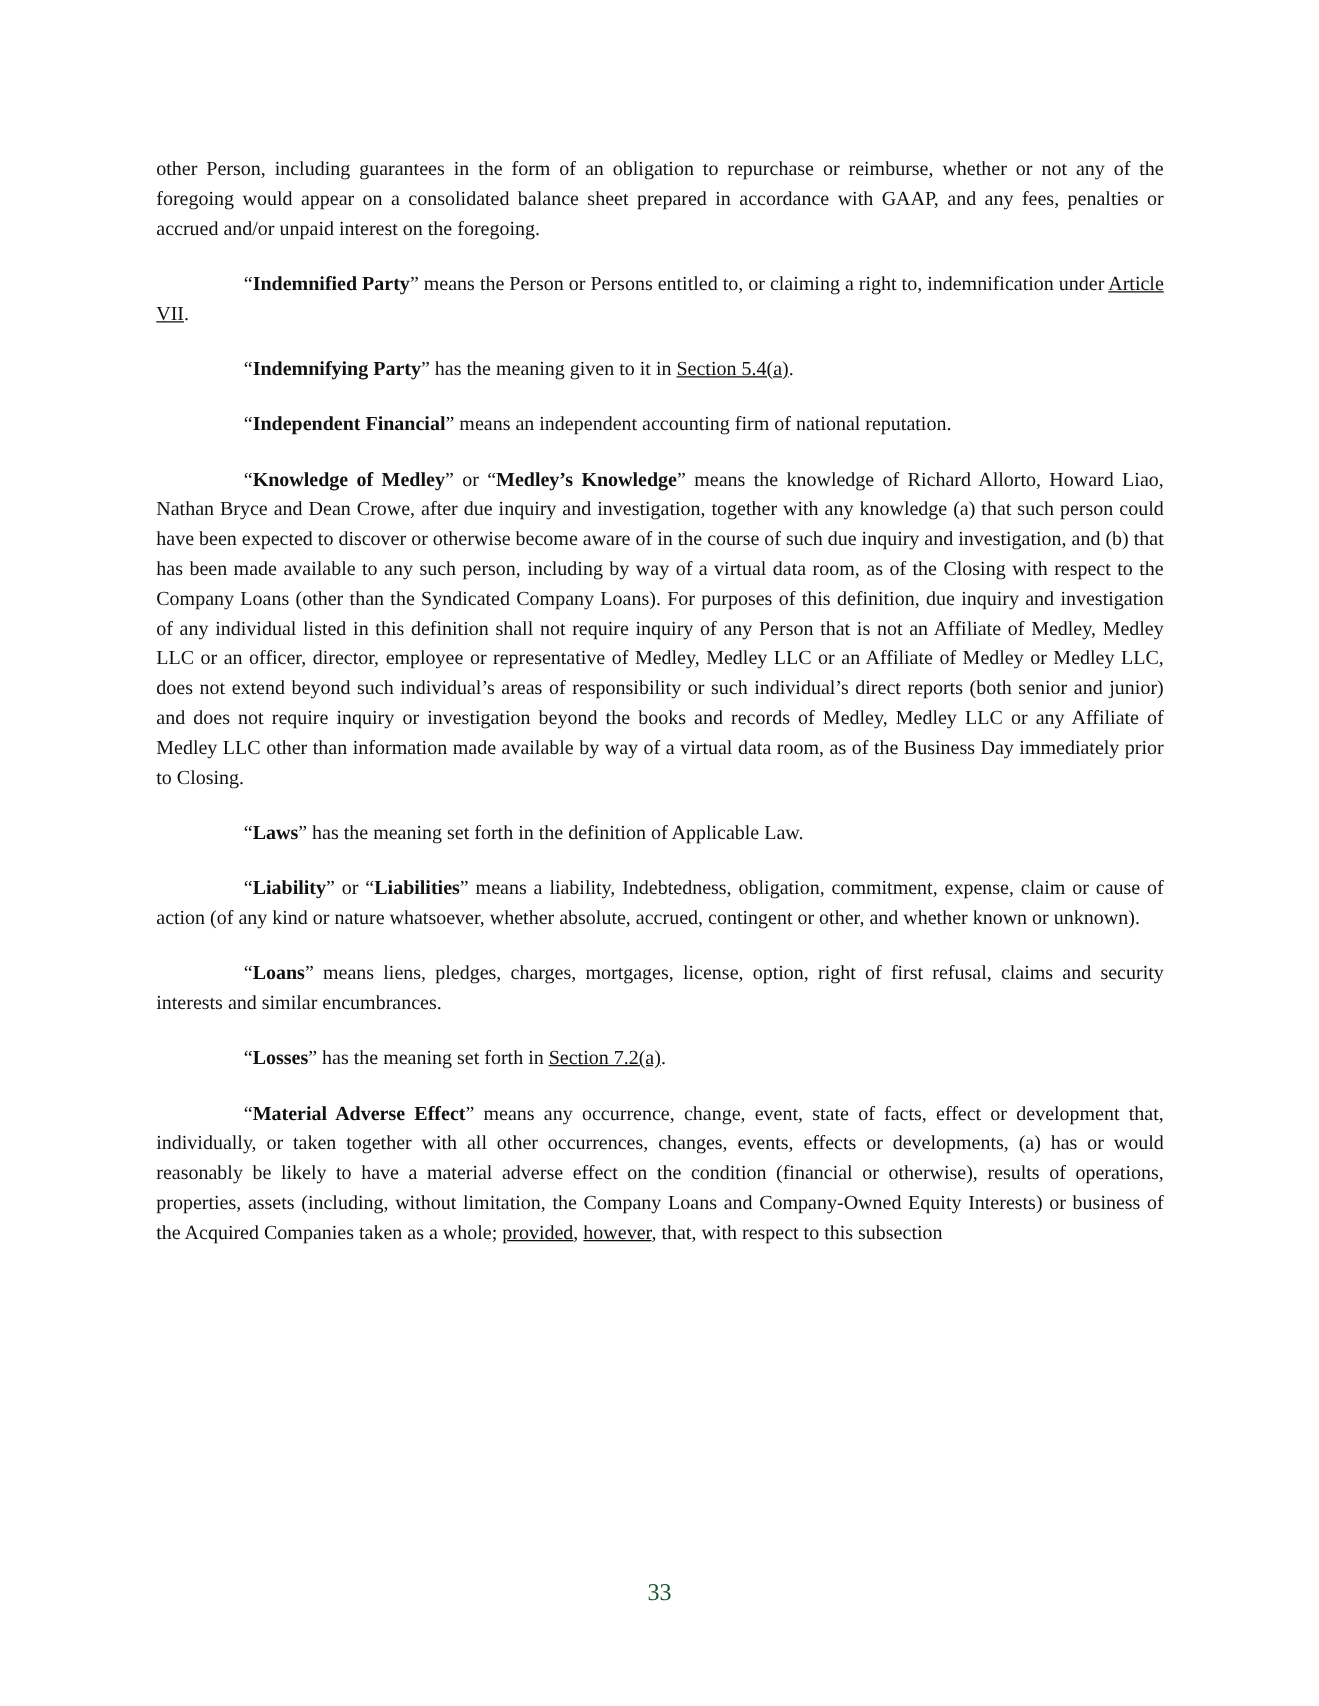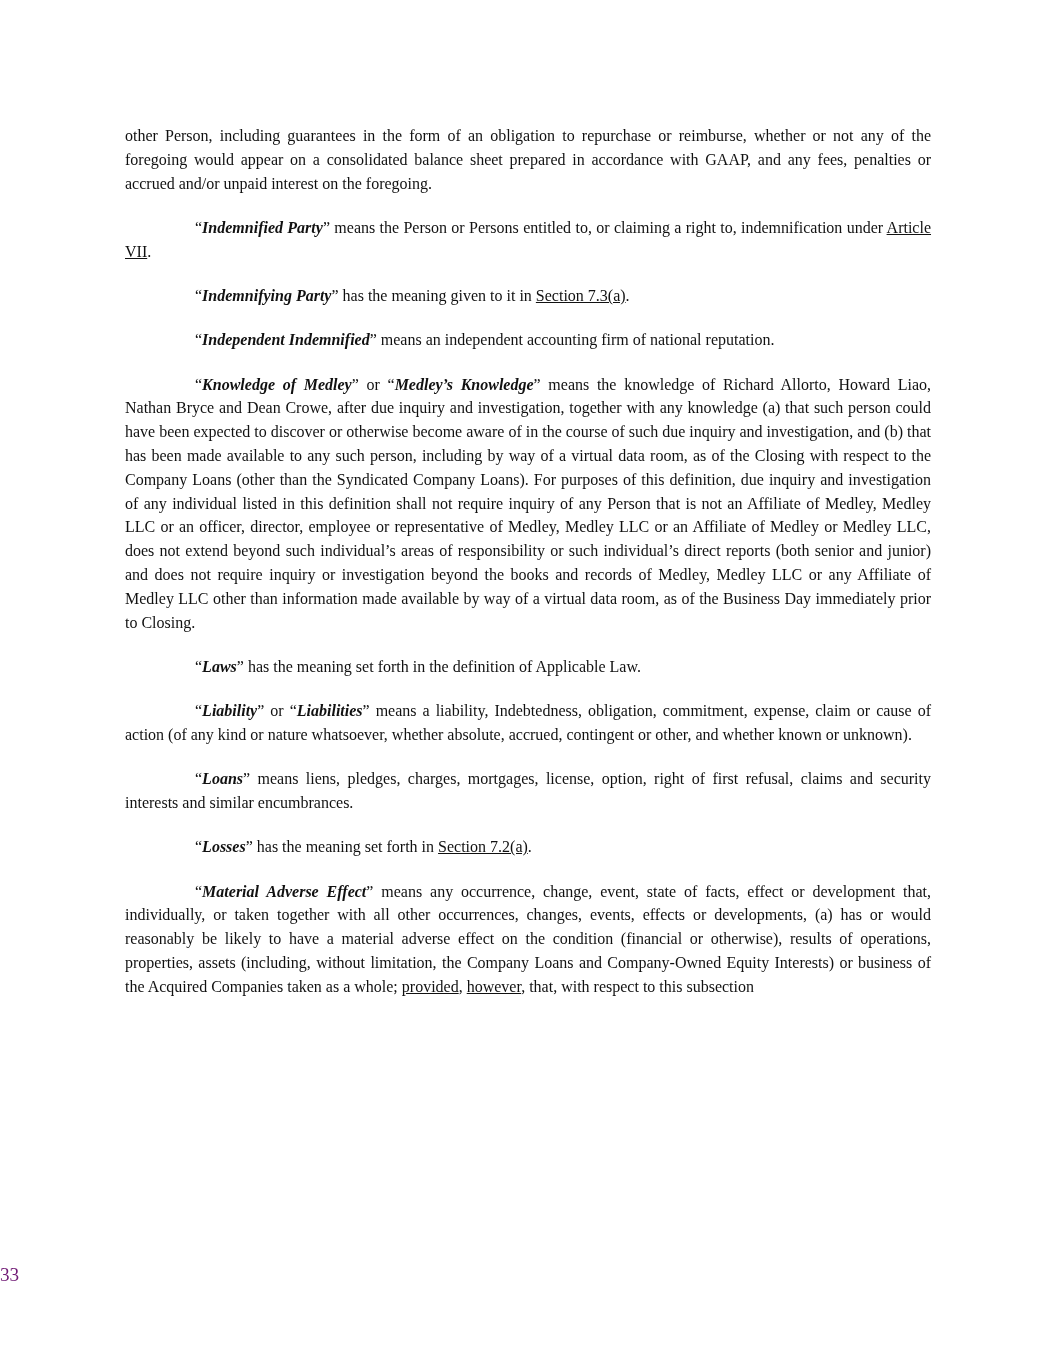--- a/index.html
+++ b/index.html
@@ -9,40 +9,40 @@
     left: 125px;
     top: 124px;
     width: 806px;
     font-family: "Liberation Serif", "DejaVu Serif", serif;
     font-size: 16px;
     line-height: 23.8px;
     color: #111111;
   }
   .para { margin: 0 0 20.5px 0; text-align: justify; }
   .para.indent { text-indent: 70px; }
-  .term { font-weight: bold; font-style: italic; }
+  .term { font-weight: bold; }
   .ref { text-decoration: underline; }
   .page-number {
     position: absolute;
     left: 0; right: 0;
     top: 1264px;
-    text-align: left;
+    text-align: center;
     font-family: "Liberation Serif", "DejaVu Serif", serif;
     font-size: 19.2px;
-    color: #701a75;
+    color: #14532d;
   }
 </style>
 </head>
 <body>
 
 <div class="page" id="page">
     <p class="para"><span>other Person, including guarantees in the form of an obligation to repurchase or reimburse, whether or not any of the foregoing would appear on a consolidated balance sheet prepared in accordance with GAAP, and any fees, penalties or accrued and/or unpaid interest on the foregoing.</span></p>
     <p class="para indent"><span>“</span><span class="term">Indemnified Party</span><span>” means the Person or Persons entitled to, or claiming a right to, indemnification under </span><span class="ref">Article VII</span><span>.</span></p>
-    <p class="para indent"><span>“</span><span class="term">Indemnifying Party</span><span>” has the meaning given to it in </span><span class="ref">Section 7.3(a)</span><span>.</span></p>
-    <p class="para indent"><span>“</span><span class="term">Independent Indemnified</span><span>” means an independent accounting firm of national reputation.</span></p>
+    <p class="para indent"><span>“</span><span class="term">Indemnifying Party</span><span>” has the meaning given to it in </span><span class="ref">Section 5.4(a)</span><span>.</span></p>
+    <p class="para indent"><span>“</span><span class="term">Independent Financial</span><span>” means an independent accounting firm of national reputation.</span></p>
     <p class="para indent"><span>“</span><span class="term">Knowledge of Medley</span><span>” or “</span><span class="term">Medley’s Knowledge</span><span>” means the knowledge of Richard Allorto, Howard Liao, Nathan Bryce and Dean Crowe, after due inquiry and investigation, together with any knowledge (a) that such person could have been expected to discover or otherwise become aware of in the course of such due inquiry and investigation, and (b) that has been made available to any such person, including by way of a virtual data room, as of the Closing with respect to the Company Loans (other than the Syndicated Company Loans).  For purposes of this definition, due inquiry and investigation of any individual listed in this definition shall not require inquiry of any Person that is not an Affiliate of Medley, Medley LLC or an officer, director, employee or representative of Medley, Medley LLC or an Affiliate of Medley or Medley LLC, does not extend beyond such individual’s areas of responsibility or such individual’s direct reports (both senior and junior) and does not require inquiry or investigation beyond the books and records of Medley, Medley LLC or any Affiliate of Medley LLC other than information made available by way of a virtual data room, as of the Business Day immediately prior to Closing.</span></p>
     <p class="para indent"><span>“</span><span class="term">Laws</span><span>” has the meaning set forth in the definition of Applicable Law.</span></p>
     <p class="para indent"><span>“</span><span class="term">Liability</span><span>” or “</span><span class="term">Liabilities</span><span>” means a liability, Indebtedness, obligation, commitment, expense, claim or cause of action (of any kind or nature whatsoever, whether absolute, accrued, contingent or other, and whether known or unknown).</span></p>
     <p class="para indent"><span>“</span><span class="term">Loans</span><span>” means liens, pledges, charges, mortgages, license, option, right of first refusal, claims and security interests and similar encumbrances.</span></p>
     <p class="para indent"><span>“</span><span class="term">Losses</span><span>” has the meaning set forth in </span><span class="ref">Section 7.2(a)</span><span>.</span></p>
     <p class="para indent"><span>“</span><span class="term">Material Adverse Effect</span><span>” means any occurrence, change, event, state of facts, effect or development that, individually, or taken together with all other occurrences, changes, events, effects or developments, (a) has or would reasonably be likely to have a material adverse effect on the condition (financial or otherwise), results of operations, properties, assets (including, without limitation, the Company Loans and Company-Owned Equity Interests) or business of the Acquired Companies taken as a whole; </span><span class="ref">provided</span><span>, </span><span class="ref">however</span><span>, that, with respect to this subsection</span></p>
   </div>
 <div class="page-number">33</div>
 
 </body></html>

